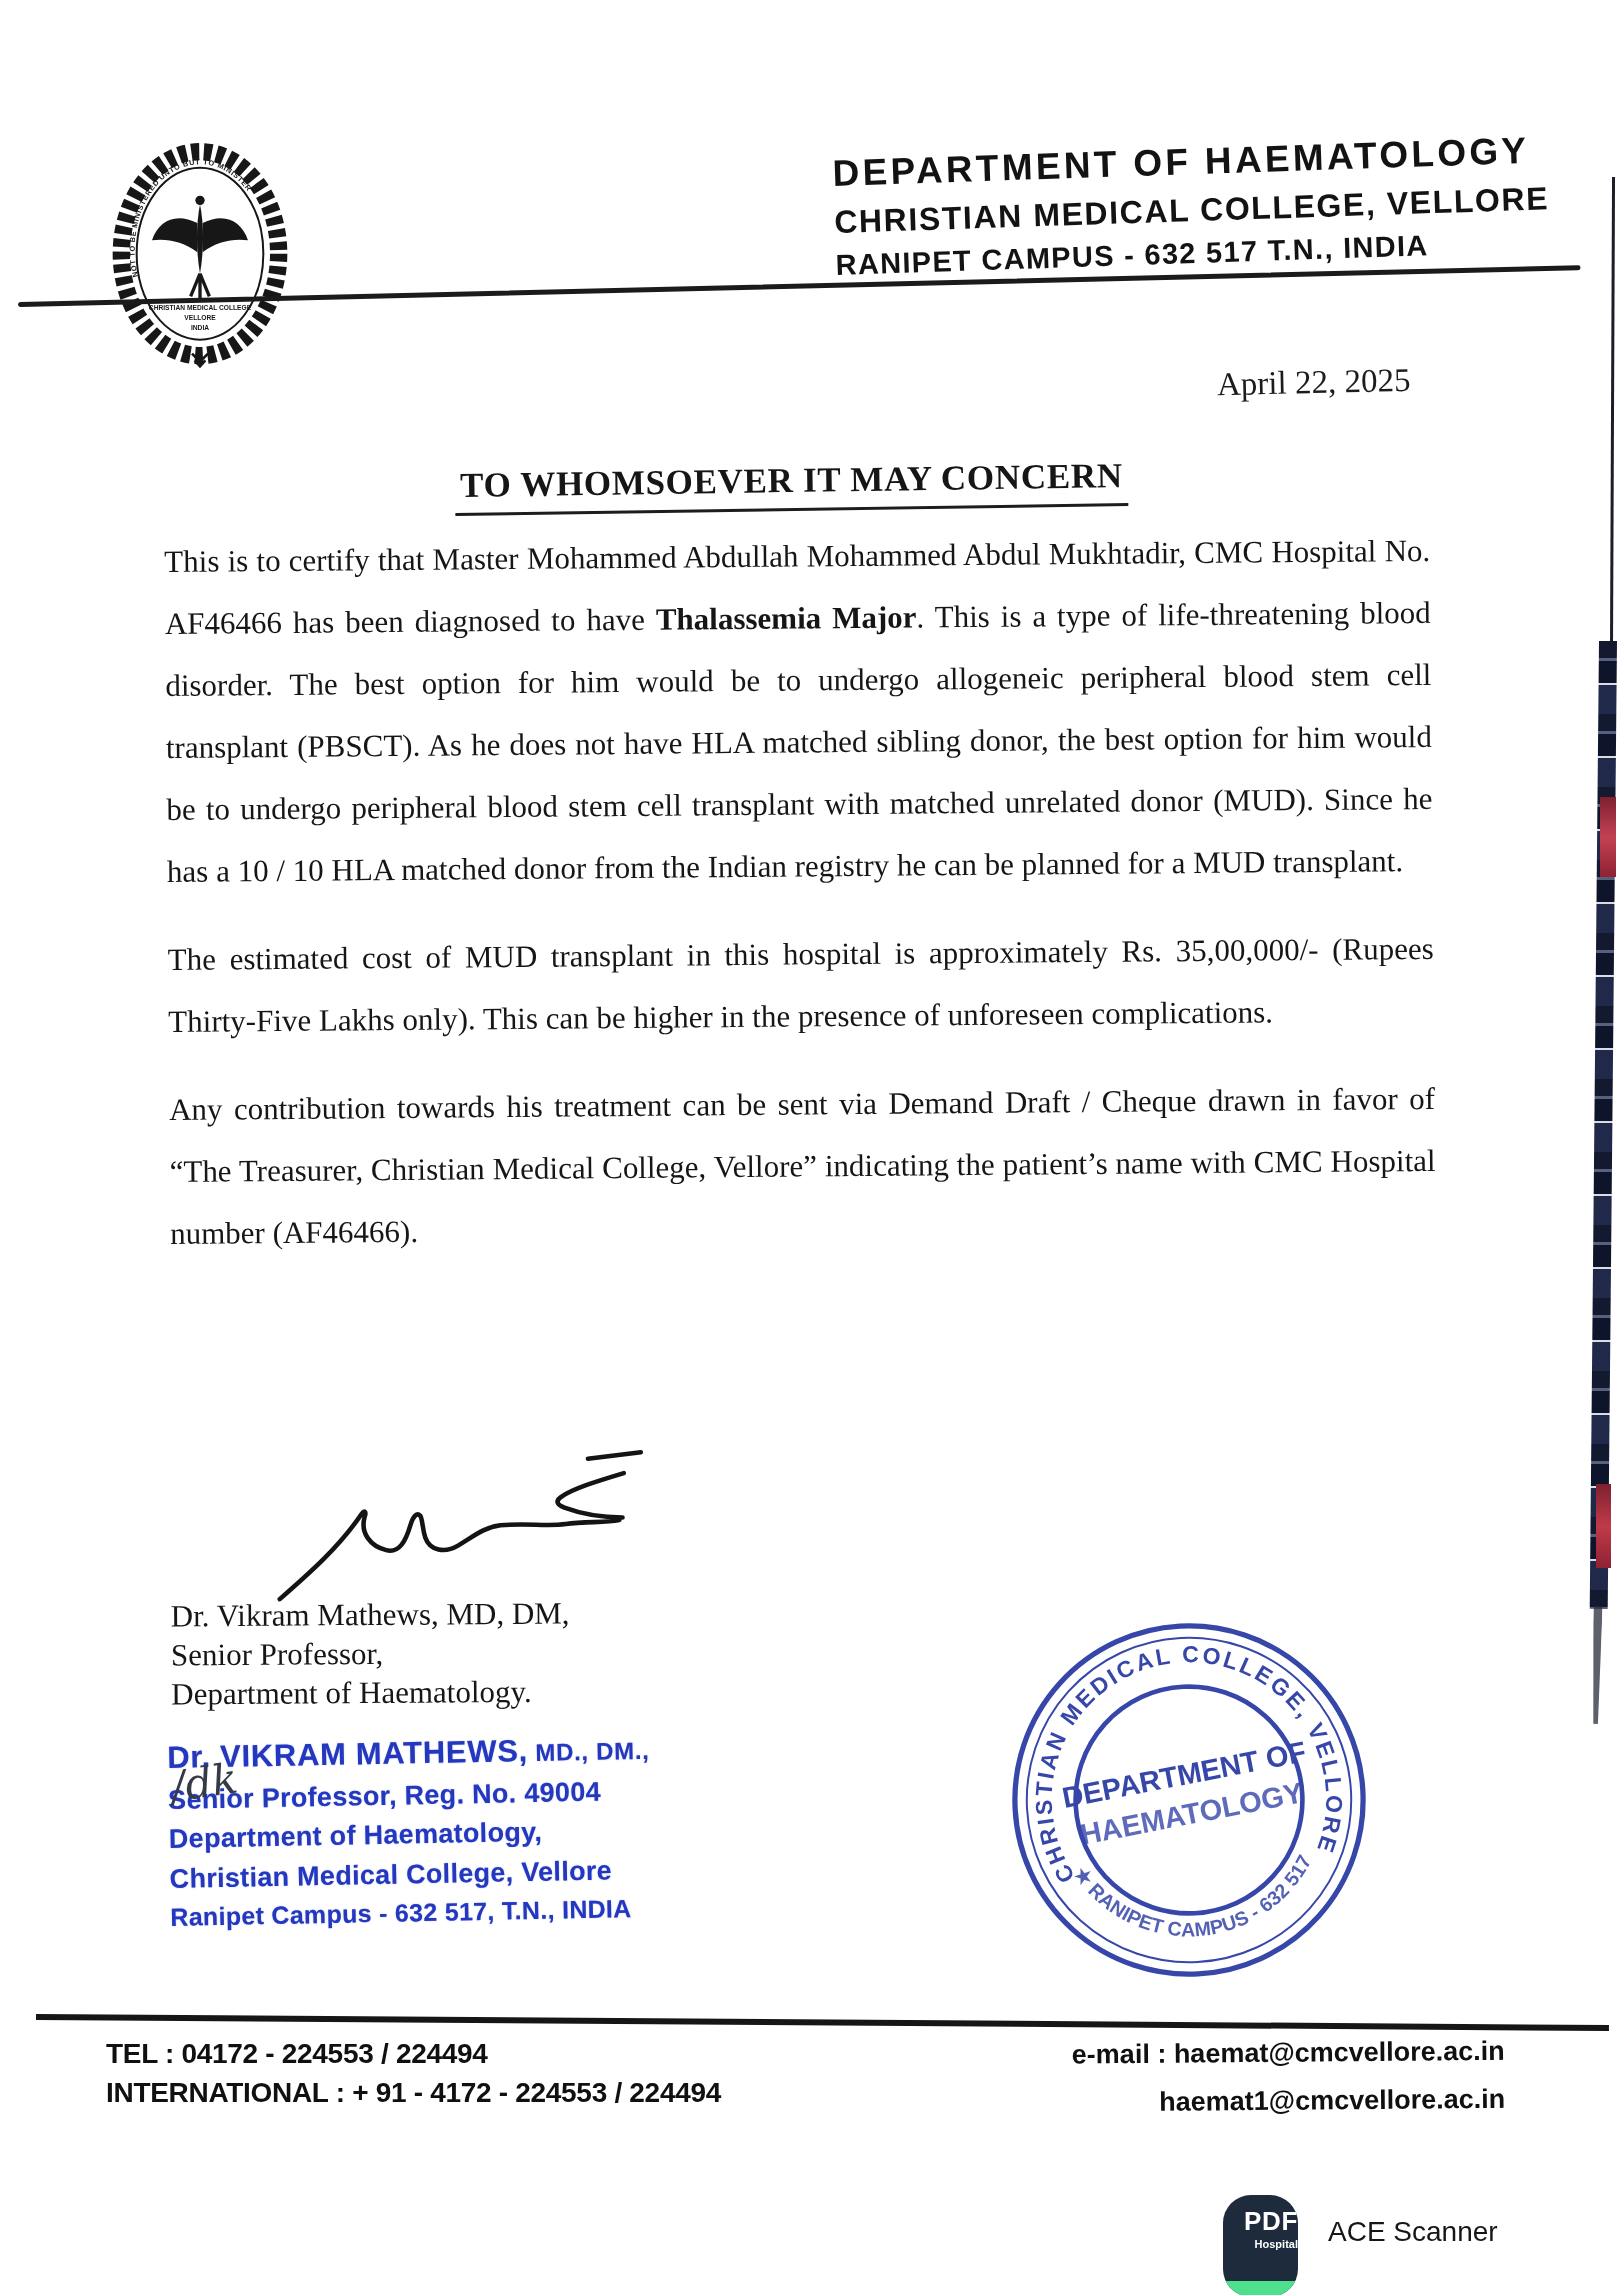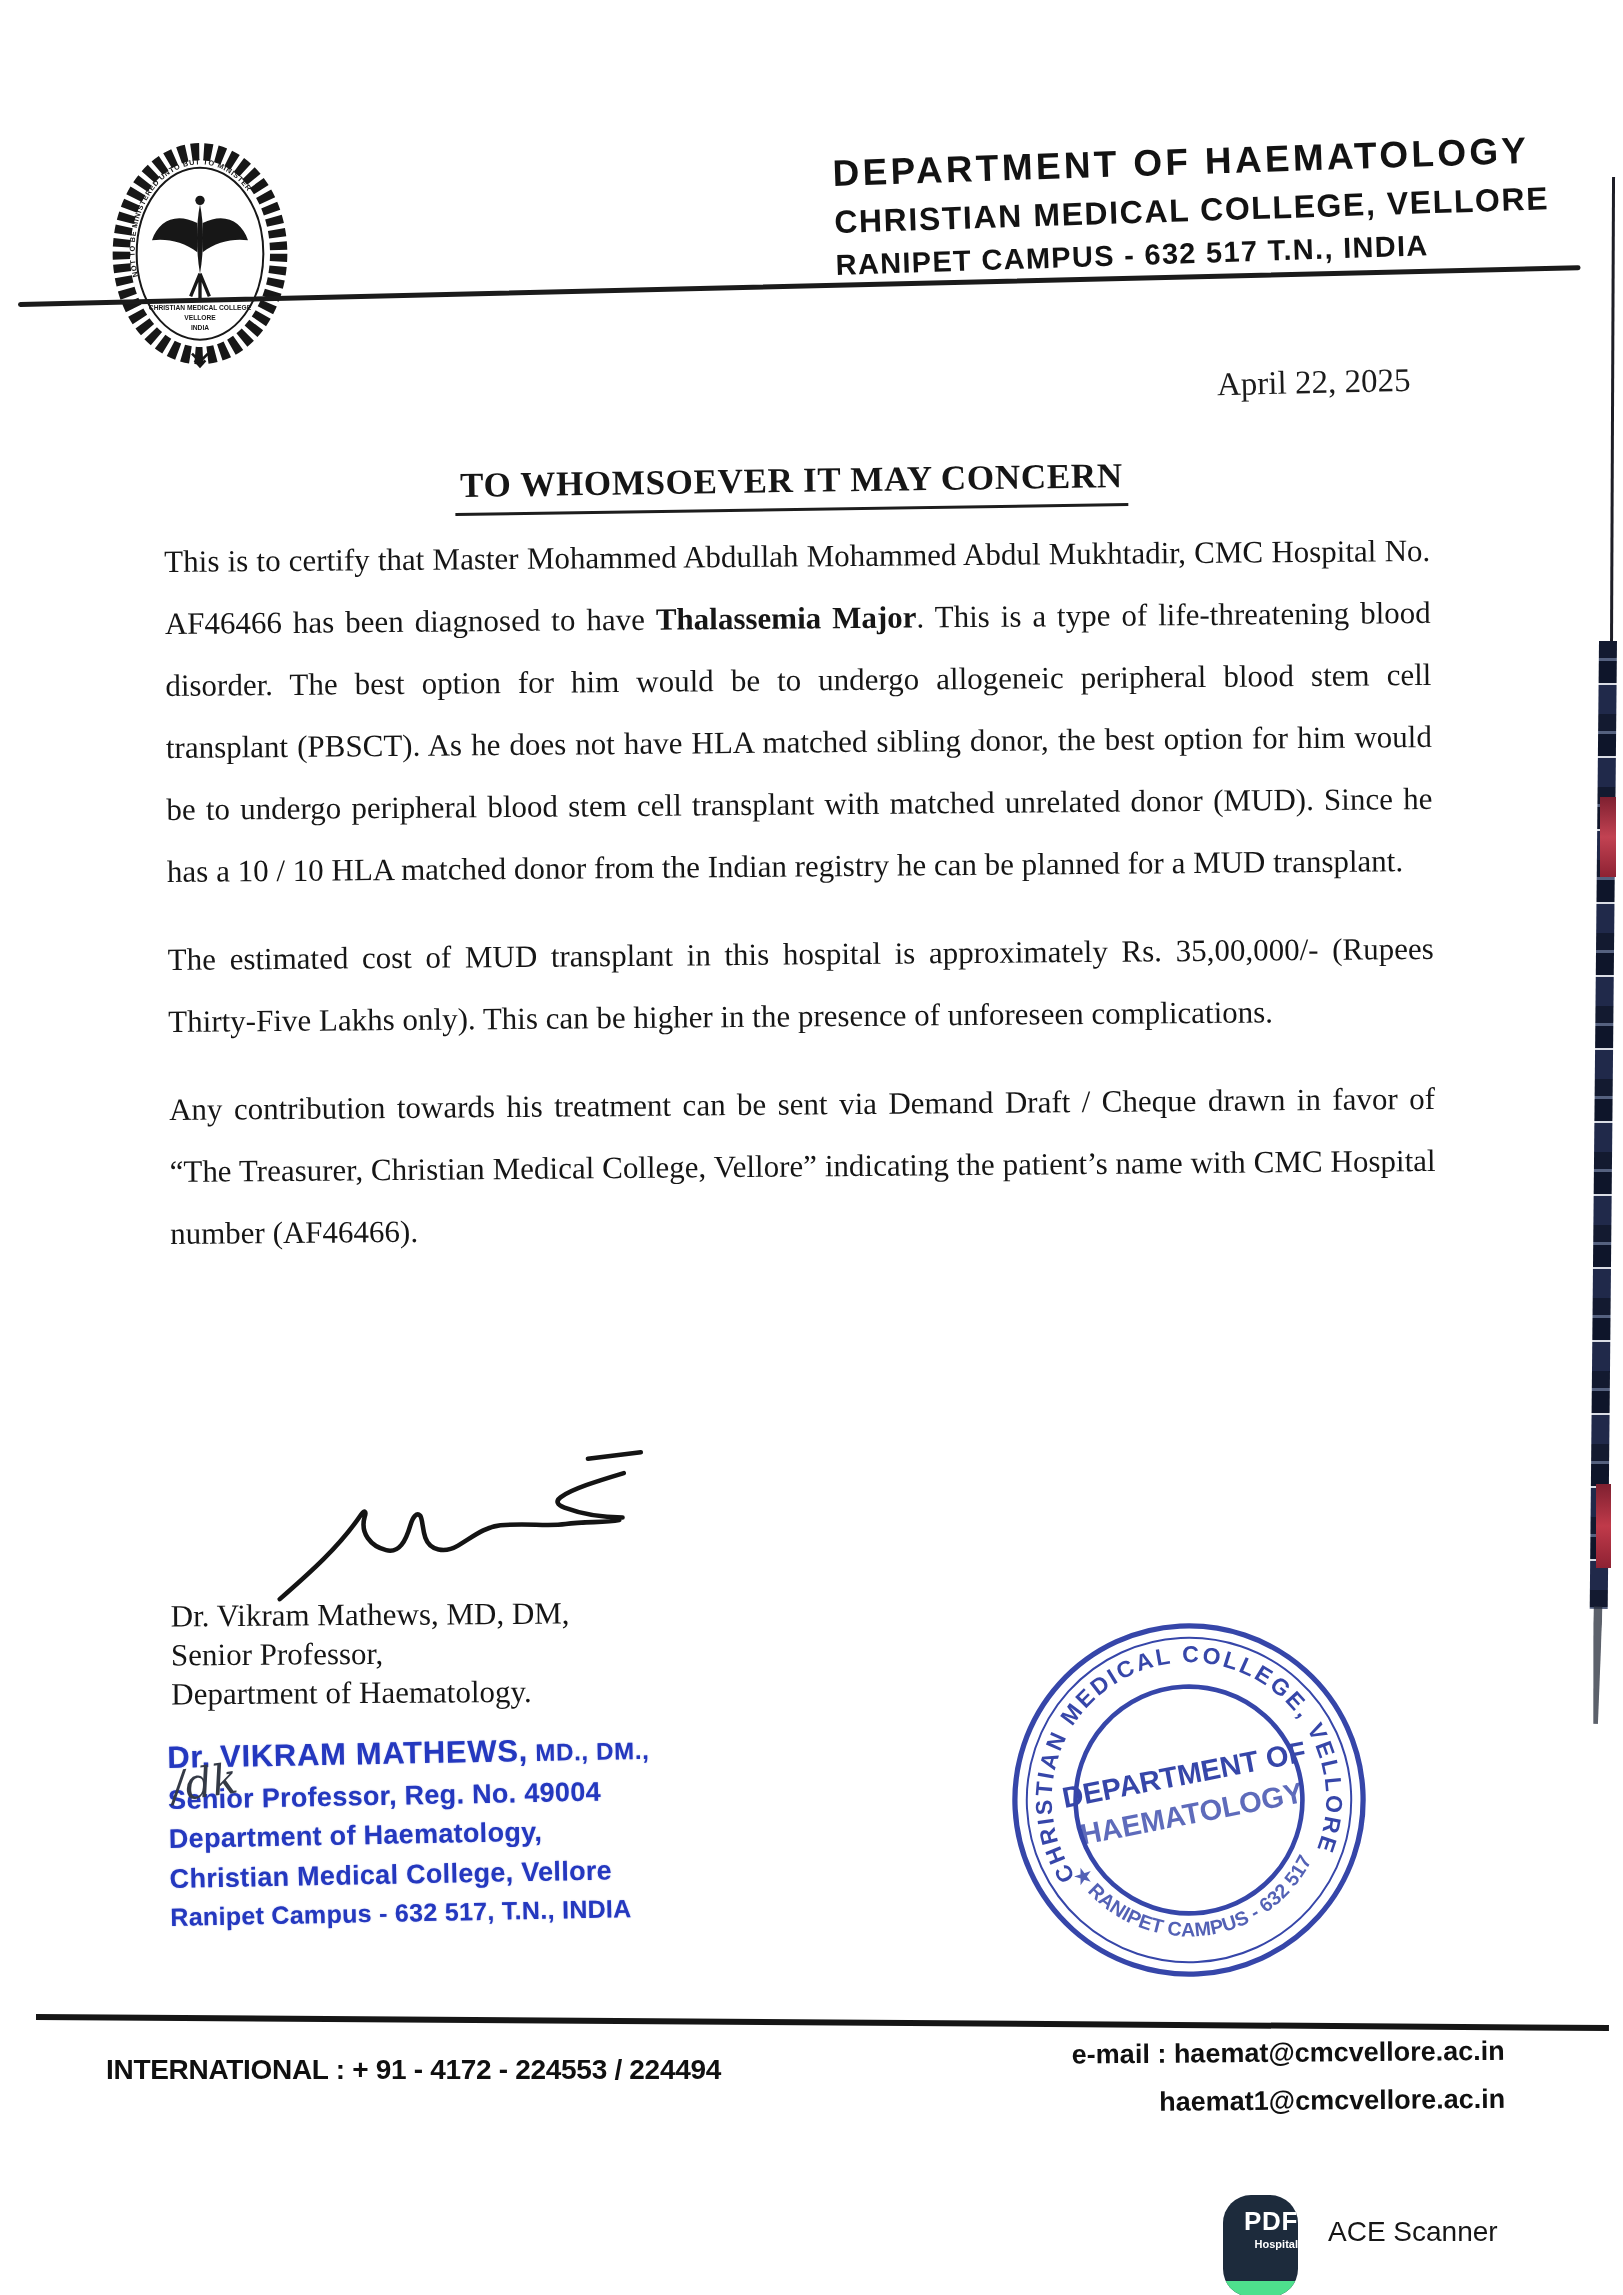--- a/index.html
+++ b/index.html
@@ -59,21 +59,21 @@
   
   .seal{left:1007px;top:1618px;width:364px;height:364px;transform:rotate(-3deg);opacity:.94;}
 
   
   .ftr-rule{left:36px;top:2014px;width:1573px;height:5.9px;background:#161616;
     transform:rotate(0.4deg);transform-origin:left center;}
   .ftr-left{
     left:106px;top:2038px;font-family:"Liberation Sans",sans-serif;font-weight:bold;
     font-size:28px;color:#101010;white-space:nowrap;letter-spacing:-0.3px;
   }
-  .ftr-left .row2{margin-top:16px;}
+  .ftr-left .row2{margin-top:7px;}
   .ftr-right{
     left:1001px;top:2038px;width:504px;text-align:right;transform:rotate(-0.5deg);
     font-family:"Liberation Sans",sans-serif;font-weight:bold;font-size:27px;color:#101010;white-space:nowrap;
   }
   .ftr-right .row2{margin-top:17px;}
 
   
   .pdf-badge{
     left:1223px;top:2195px;width:75px;height:102px;background:#1d2b3c;border-radius:28px;
     overflow:hidden;text-align:right;font-family:"Liberation Sans",sans-serif;color:#fff;
@@ -181,20 +181,21 @@
     </text>
     <g transform="rotate(-8 276 276)" text-anchor="middle">
       <text x="276" y="252" font-size="44">DEPARTMENT OF</text>
       <text x="276" y="312" font-size="44" opacity="0.8">HAEMATOLOGY</text>
     </g>
   </g>
 </svg>
 
 <div class="abs ftr-rule"></div>
 <div class="abs ftr-left">
+  <div>TEL : 04172 - 224553 / 224494</div>
   <div class="row2">INTERNATIONAL : + 91 - 4172 - 224553 / 224494</div>
 </div>
 <div class="abs ftr-right">
   <div>e-mail : haemat@cmcvellore.ac.in</div>
   <div class="row2">haemat1@cmcvellore.ac.in</div>
 </div>
 
 <div class="abs pdf-badge">
   <div class="l1">PDF</div>
   <div class="l2">Hospital</div>

